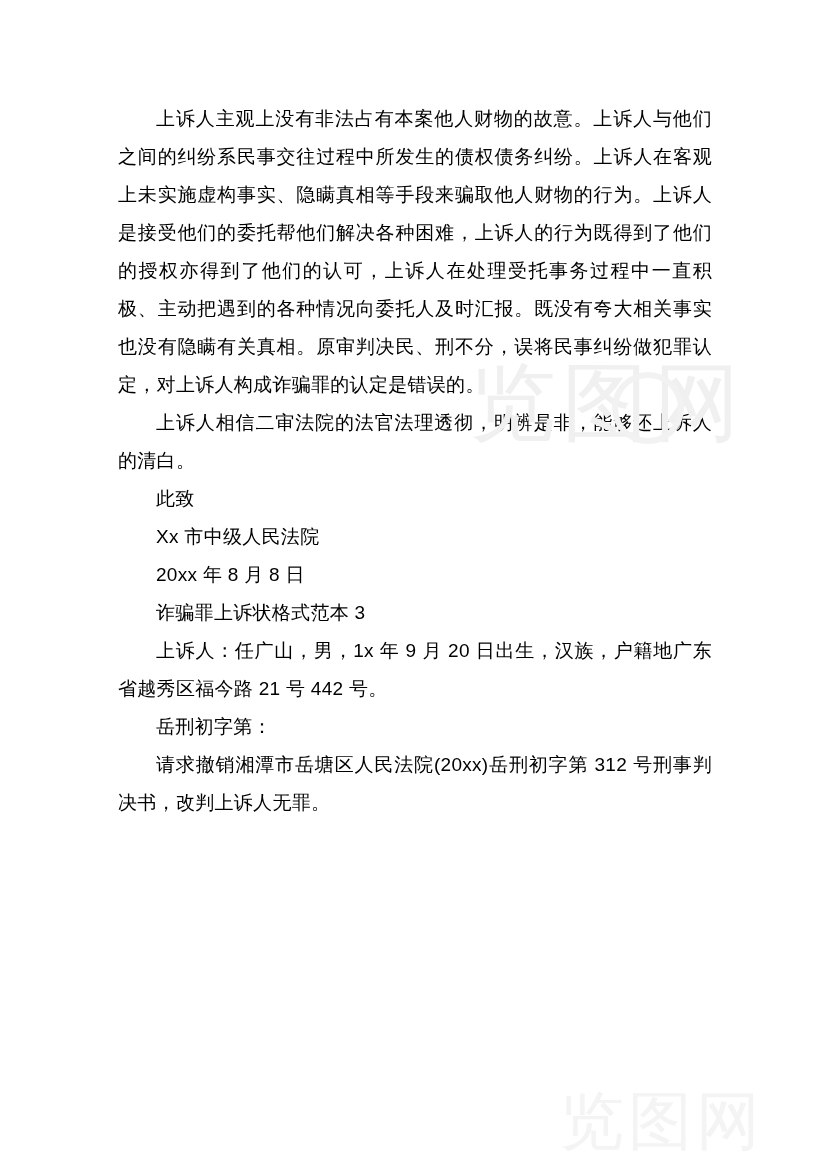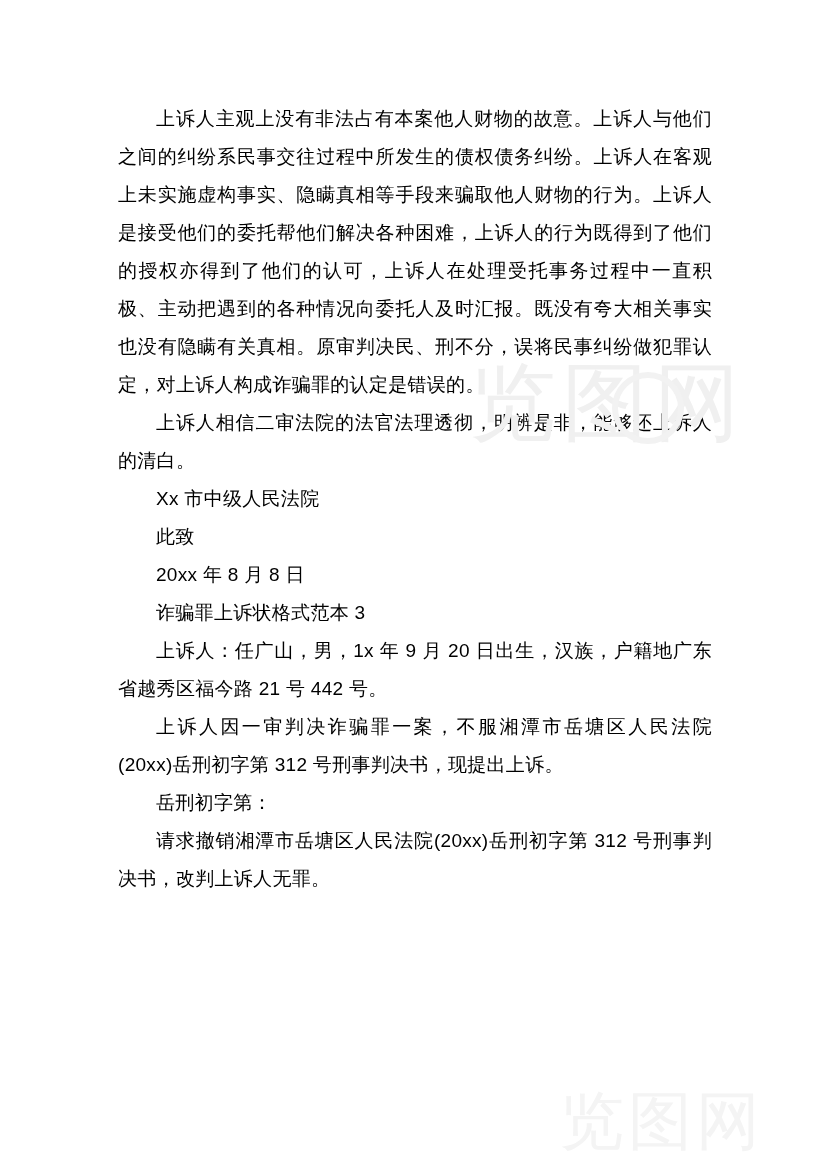--- a/index.html
+++ b/index.html
@@ -75,23 +75,22 @@
 
 <div class="page">
 
   <div class="watermark-main">览图网</div>
   <div class="watermark-mark"></div>
   <div class="watermark-bottom">览图网</div>
 
   <div class="doc-body">
     <p class="para">上诉人主观上没有非法占有本案他人财物的故意。上诉人与他们之间的纠纷系民事交往过程中所发生的债权债务纠纷。上诉人在客观上未实施虚构事实、隐瞒真相等手段来骗取他人财物的行为。上诉人是接受他们的委托帮他们解决各种困难，上诉人的行为既得到了他们的授权亦得到了他们的认可，上诉人在处理受托事务过程中一直积极、主动把遇到的各种情况向委托人及时汇报。既没有夸大相关事实也没有隐瞒有关真相。原审判决民、刑不分，误将民事纠纷做犯罪认定，对上诉人构成诈骗罪的认定是错误的。</p>
     <p class="para">上诉人相信二审法院的法官法理透彻，明辨是非，能够还上诉人的清白。</p>
+    <p class="para">此致</p>
     <p class="para">Xx 市中级人民法院</p>
-    <p class="para">此致</p>
     <p class="para">20xx 年 8 月 8 日</p>
     <p class="para">诈骗罪上诉状格式范本 3</p>
     <p class="para">上诉人：任广山，男，1x 年 9 月 20 日出生，汉族，户籍地广东省越秀区福今路 21 号 442 号。</p>
-    <p class="para">上诉人因一审判决诈骗罪一案，不服湘潭市岳塘区人民法院(20xx)岳刑初字第 312 号刑事判决书，现提出上诉。</p>
     <p class="para">岳刑初字第：</p>
     <p class="para">请求撤销湘潭市岳塘区人民法院(20xx)岳刑初字第 312 号刑事判决书，改判上诉人无罪。</p>
   </div>
 
 </div>
 
 </body></html>

